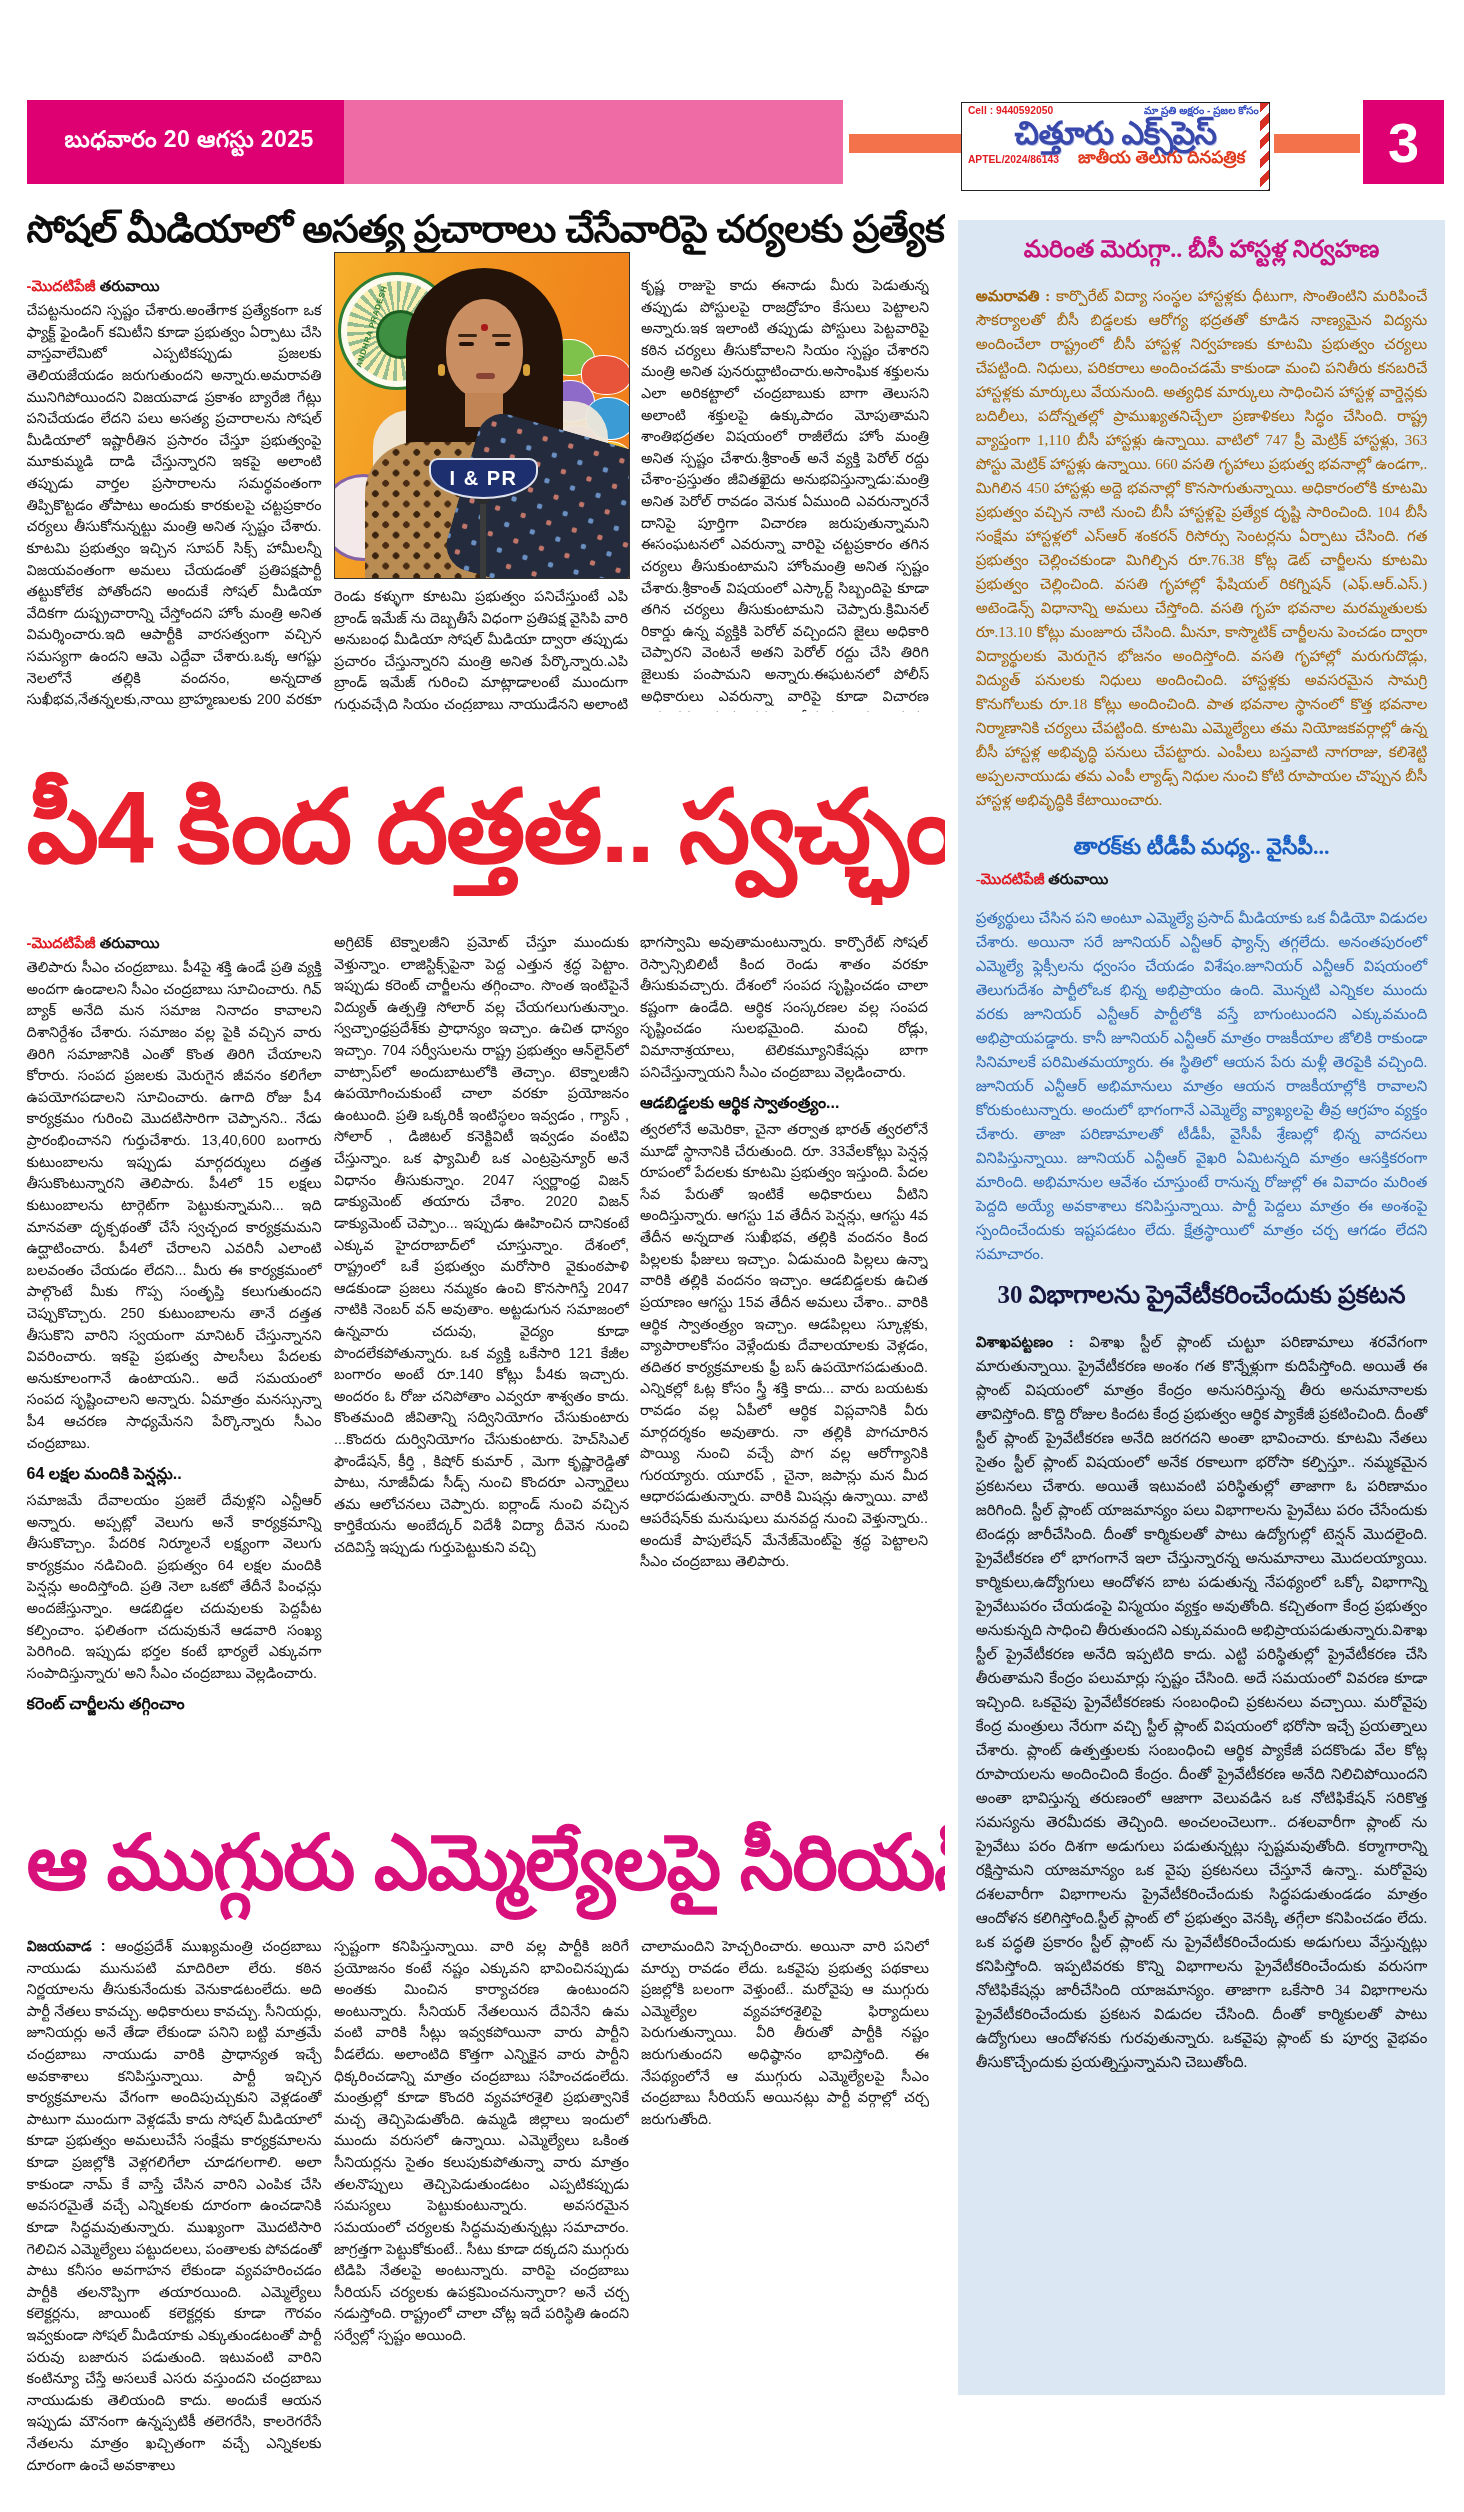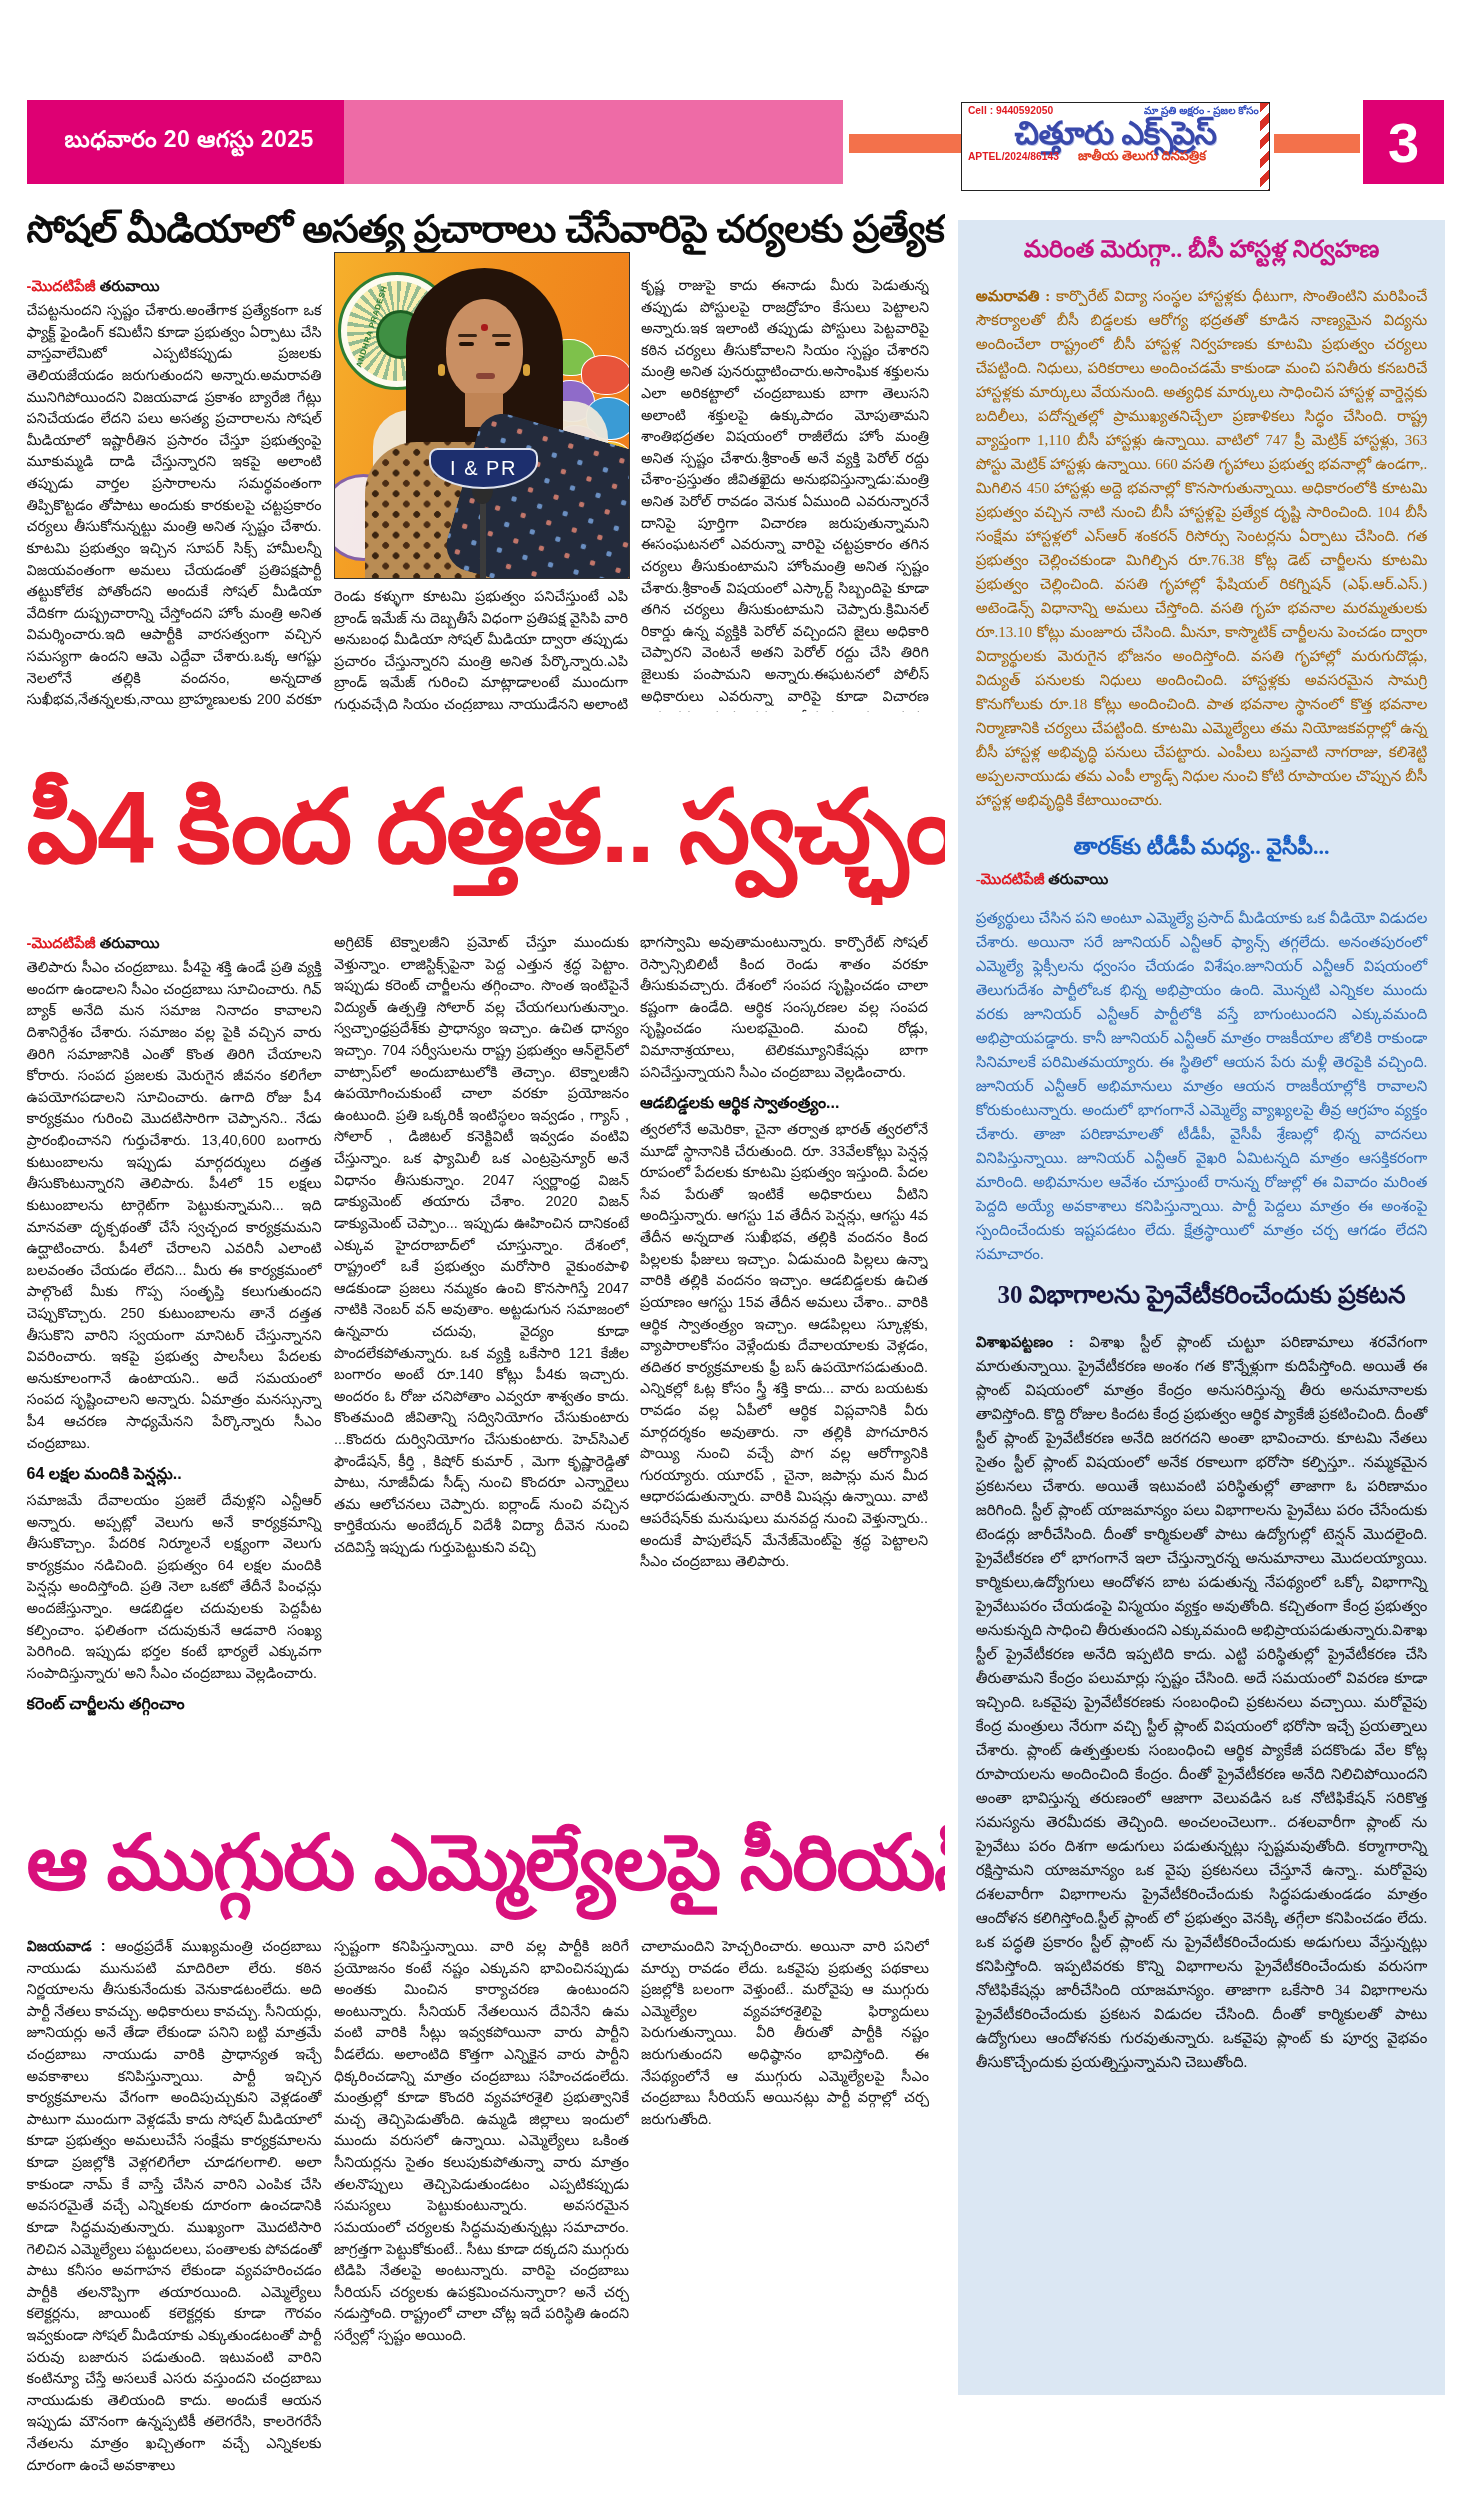--- a/index.html
+++ b/index.html
@@ -16,21 +16,21 @@
   .dash.right{left:1274px;width:86px;}
   .masthead{position:absolute;left:961px;top:102px;width:309px;height:89px;background:#fff;
             border:1.5px solid #222;box-sizing:border-box;overflow:hidden;}
   .masthead-row1{display:flex;justify-content:space-between;padding:1.5px 10.3px 0 5.9px;}
   .masthead-phone{color:#e01b22;font-weight:800;font-size:10.3px;}
   .masthead-slogan{color:#2f4bbf;font-weight:800;font-size:10.3px;}
   .masthead-title{color:#3949ab;font-weight:800;font-size:32px;text-align:center;line-height:1.05;
                   text-shadow:0.7px 0.7px 0 #b9c2e8;letter-spacing:-0.7px;margin-top:-1.5px;}
   .masthead-row3{display:flex;align-items:center;gap:19px;padding:0 10.3px 1.5px 5.9px;margin-top:-3px;}
   .masthead-reg{color:#e01b22;font-weight:800;font-size:10.3px;}
-  .masthead-subtitle{color:#e03a1e;font-weight:800;font-size:13px;}
+  .masthead-subtitle{color:#e03a1e;font-weight:800;font-size:17px;}
   .masthead-stripe{position:absolute;right:0;top:0;width:8.9px;height:100%;
                    background:repeating-linear-gradient(135deg,#d93025 0 6.6px,#ffffff 6.6px 13.3px);}
   .page-number-badge{position:absolute;left:1363px;top:100px;width:81px;height:84px;background:#de0073;
                      display:flex;align-items:center;justify-content:center;color:#fff;
                      font-size:56px;font-weight:800;}
 
   
   .lead-headline{position:absolute;left:26.6px;top:208px;width:918px;font-size:38px;font-weight:800;
                  color:#0d0d0d;white-space:nowrap;overflow:hidden;letter-spacing:-0.7px;}
   .p4-headline{position:absolute;left:26.6px;top:754px;width:918px;height:170px;font-size:102px;
@@ -89,23 +89,23 @@
   .blouse{position:absolute;left:29.5px;top:189px;width:236px;height:136px;background:#b98c54;
           border-radius:52px 52px 0 0;
           background-image:radial-gradient(#3a2410 21%,transparent 23%),radial-gradient(#4a2c14 21%,transparent 23%);
           background-size:20.7px 20.7px,20.7px 20.7px;background-position:0 0,10.3px 10.3px;}
   .saree-drape{position:absolute;left:124px;top:177px;width:185px;height:162px;background:#232b3c;
           transform:rotate(16deg);border-radius:26.6px;
           background-image:radial-gradient(#c2766a 14%,transparent 16%),radial-gradient(#6a8fc2 14%,transparent 16%);
           background-size:26.6px 26.6px,26.6px 26.6px;background-position:0 0,13.3px 13.3px;}
   .mic-stem{position:absolute;left:145px;top:248px;width:5.9px;height:77px;background:#3b3b3b;}
   .mic-head{position:absolute;left:137px;top:221px;width:20.7px;height:29.5px;background:#2c2c2c;border-radius:50%;}
-  .mic-flag{position:absolute;left:94px;top:195px;width:109px;height:41px;background:#1d2f6e;
+  .mic-flag{position:absolute;left:94px;top:205px;width:109px;height:41px;background:#1d2f6e;
             border:2.2px solid #dfe3ee;border-radius:10.3px 10.3px 60% 60%/10.3px 10.3px 80% 80%;
-            display:flex;align-items:center;justify-content:center;color:#fff;font-weight:400;font-size:20px;
+            display:flex;align-items:center;justify-content:center;color:#fff;font-weight:700;font-size:20px;
             box-sizing:border-box;letter-spacing:1.5px;}
 
   
   .sidebar{position:absolute;left:958px;top:220px;width:487px;height:2175px;background:#dbe7f3;
            box-sizing:border-box;padding:13.3px 17.7px;overflow:hidden;font-family:Liberation Serif, serif;}
   .sidebar .body{font-size:15px;line-height:1.6;text-align:justify;}
   .bc-headline{text-align:center;color:#c51380;font-size:24px;font-weight:800;margin:3px 0 8.9px 0;}
   .bc-body{color:#a16207;}
   .tarak-headline{text-align:center;color:#1a5fc4;font-size:22px;font-weight:800;margin:22px 0 5.9px 0;}
   .tarak-body{color:#2e6cb5;}

